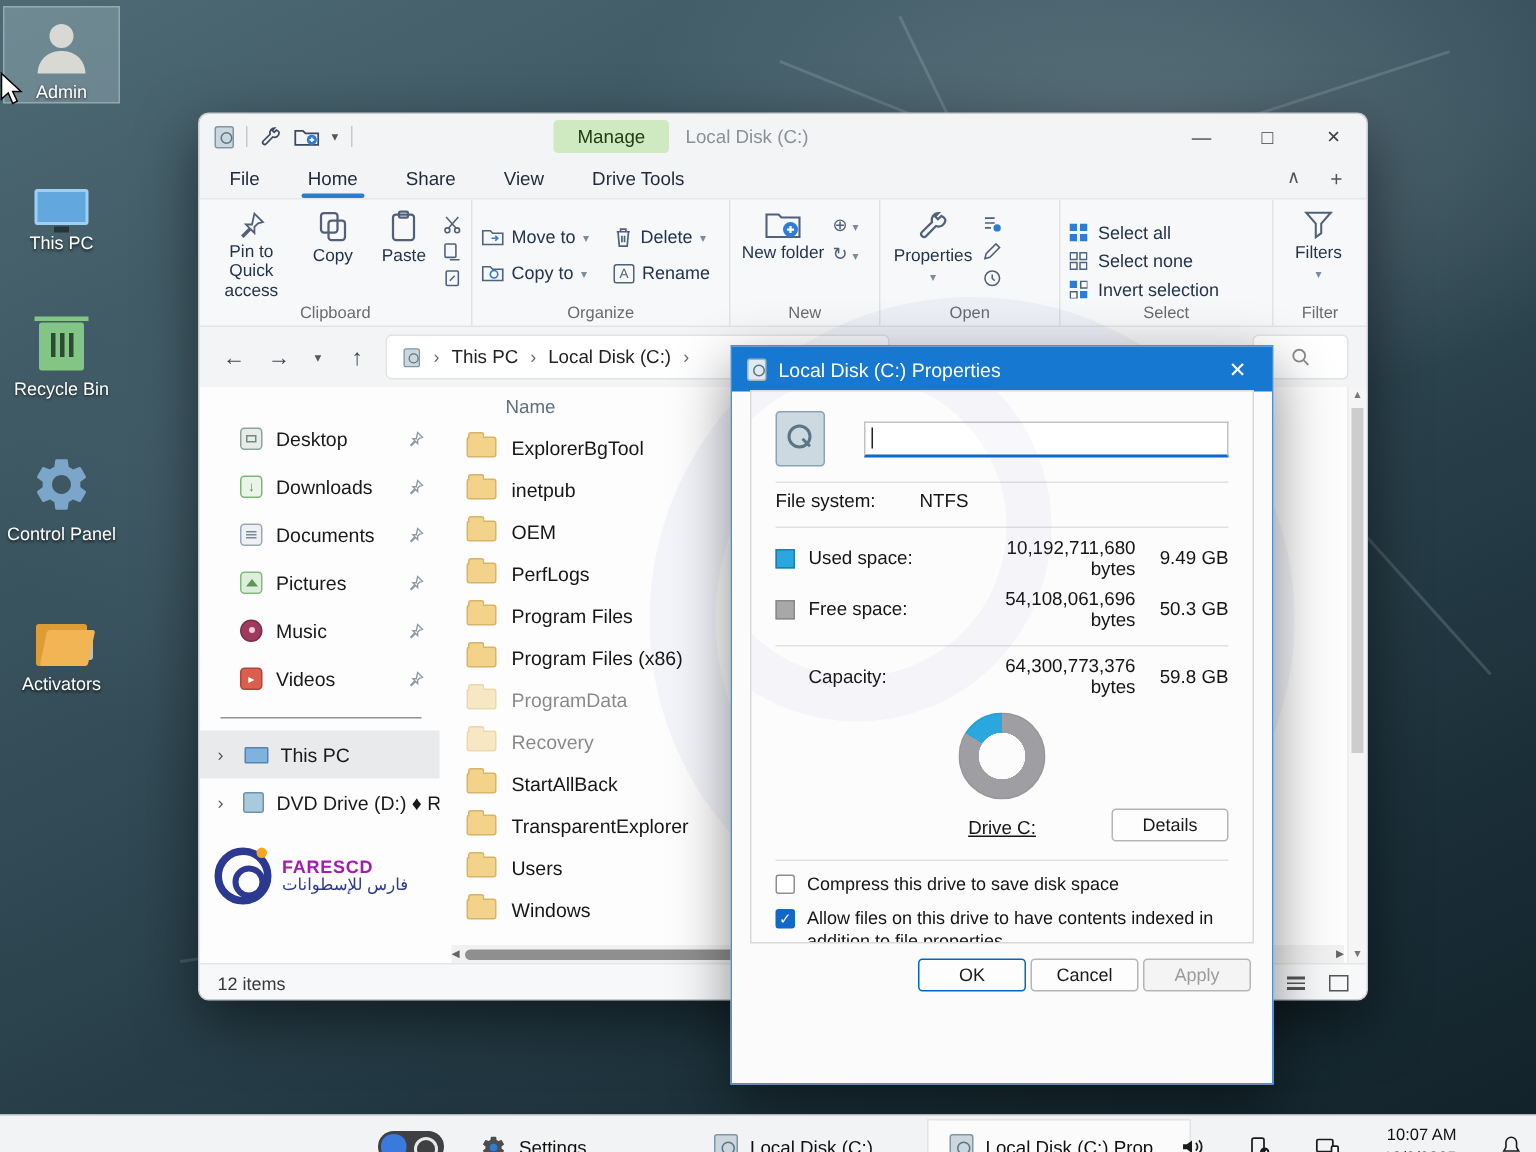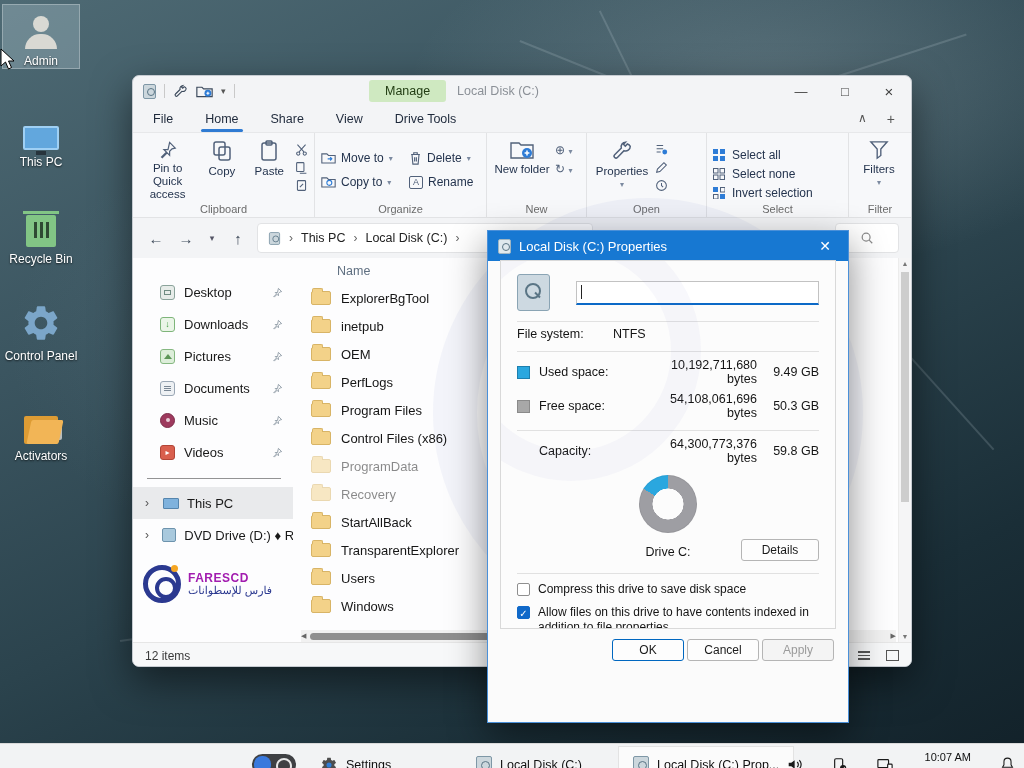--- a/index.html
+++ b/index.html
@@ -133,21 +133,21 @@
   .srow { display:flex; align-items:center; padding:6px 16px 0; font-size:12.5px; color:#151515; }
   .swatch { width:13px; height:13px; margin-right:9px; flex:none; }
   .srow .l { width:100px; }
   .srow .b { flex:1; text-align:right; }
   .srow .g { width:62px; text-align:right; }
   .srow.nosw { padding-left:38px; }
   .donut { width:58px; height:58px; border-radius:50%; margin:10px auto 0;
     background: radial-gradient(closest-side,#fcfcfc 53%, transparent 54%),
                 conic-gradient(#9e9ea3 0deg 302deg, #2aa7df 302deg 360deg);
     box-shadow: inset 0 0 0 1px rgba(0,0,0,0.05); }
-  .driverow { position:relative; text-align:center; font-size:12.5px; color:#151515; margin-top:8px; height:22px; line-height:22px; }
+  .driverow { position:relative; text-align:center; font-size:12.5px; color:#151515; margin-top:8px; height:22px; line-height:22px;text-decoration:underline; }
   .btn { display:inline-block; height:22px; line-height:20px; padding:0 14px; background:#fdfdfd; border:1px solid #b5b5b5; border-radius:3px; font-size:12px; color:#1a1a1a; text-align:center; }
   .details-btn { position:absolute; right:16px; top:-2px; width:78px; }
   .chk { display:flex; align-items:flex-start; gap:8px; padding:8px 14px 0 16px; font-size:12px; color:#141414; line-height:1.25; }
   .box { width:13px; height:13px; border:1px solid #8f8f8f; background:#fff; border-radius:2px; flex:none; margin-top:1px; }
   .box.checked { background:#1069c9; border-color:#1069c9; color:#fff; font-size:10px; line-height:13px; text-align:center; }
   .dfoot { display:flex; justify-content:flex-end; gap:3px; padding:10px 14px 0; }
   .dfoot .btn { width:72px; padding:0; }
   .btn-ok { border:1.5px solid #0067c0; }
   .btn-apply { color:#9b9b9b; background:#f4f4f4; }
 
@@ -459,33 +459,33 @@
             </svg>
         </div>
         <div class="nrow">
           <span class="qicon" style="background:#eaf5e7;border:1px solid #7eb57a;color:#3f9c3f;">↓</span>
           <span>Downloads</span>
           <svg class="pin" width="11" height="11" viewBox="0 0 24 24" fill="none" stroke="#8e9aa5" stroke-width="2">
               <path d="M14 3l7 7-4 1-3 3v5l-3-3-6 6-1-1 6-6-3-3h5z"></path>
             </svg>
         </div>
         <div class="nrow">
+          <span class="qicon" style="background:#eef1f4;border:1px solid #9aa7b5;">
+              <span style="display:block;width:7px;border-top:1px solid #7a8795;box-shadow:0 2px 0 #7a8795,0 4px 0 #7a8795;height:1px;margin-top:-4px;"></span>
+            </span>
+          <span>Documents</span>
+          <svg class="pin" width="11" height="11" viewBox="0 0 24 24" fill="none" stroke="#8e9aa5" stroke-width="2">
+              <path d="M14 3l7 7-4 1-3 3v5l-3-3-6 6-1-1 6-6-3-3h5z"></path>
+            </svg>
+        </div>
+        <div class="nrow">
           <span class="qicon" style="background:#ddeeda;border:1px solid #86b881;">
               <span style="width:0;height:0;border-left:4px solid transparent;border-right:4px solid transparent;border-bottom:5px solid #5d9658;display:block;"></span>
             </span>
           <span>Pictures</span>
-          <svg class="pin" width="11" height="11" viewBox="0 0 24 24" fill="none" stroke="#8e9aa5" stroke-width="2">
-              <path d="M14 3l7 7-4 1-3 3v5l-3-3-6 6-1-1 6-6-3-3h5z"></path>
-            </svg>
-        </div>
-        <div class="nrow">
-          <span class="qicon" style="background:#eef1f4;border:1px solid #9aa7b5;">
-              <span style="display:block;width:7px;border-top:1px solid #7a8795;box-shadow:0 2px 0 #7a8795,0 4px 0 #7a8795;height:1px;margin-top:-4px;"></span>
-            </span>
-          <span>Documents</span>
           <svg class="pin" width="11" height="11" viewBox="0 0 24 24" fill="none" stroke="#8e9aa5" stroke-width="2">
               <path d="M14 3l7 7-4 1-3 3v5l-3-3-6 6-1-1 6-6-3-3h5z"></path>
             </svg>
         </div>
         <div class="nrow">
           <span class="qicon" style="background:#9e3a5e;border-radius:50%;border:1px solid #7c2c49;">
               <span style="width:4px;height:4px;background:#e9cdd7;border-radius:50%;display:block;"></span>
             </span>
           <span>Music</span>
           <svg class="pin" width="11" height="11" viewBox="0 0 24 24" fill="none" stroke="#8e9aa5" stroke-width="2">
@@ -540,21 +540,21 @@
           <div class="frow">
               <span class="fold"></span>
               <span>PerfLogs</span>
             </div>
           <div class="frow">
               <span class="fold"></span>
               <span>Program Files</span>
             </div>
           <div class="frow">
               <span class="fold"></span>
-              <span>Control Files (x86)</span>
+              <span>Program Files (x86)</span>
             </div>
           <div class="frow dim">
               <span class="fold"></span>
               <span>ProgramData</span>
             </div>
           <div class="frow dim">
               <span class="fold"></span>
               <span>Recovery</span>
             </div>
           <div class="frow">

